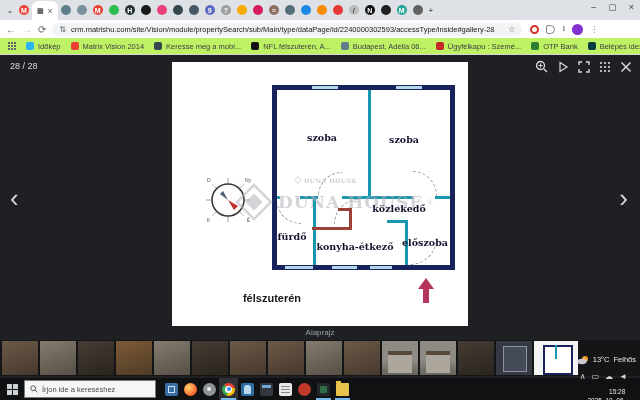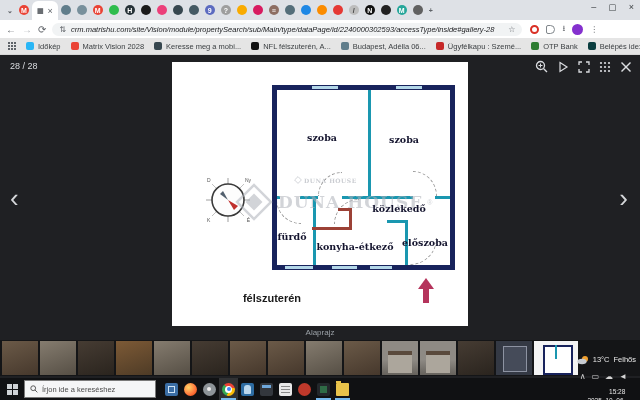--- a/index.html
+++ b/index.html
@@ -11,27 +11,27 @@
   .tab{height:18px;display:flex;align-items:center;justify-content:center;padding:0 3px;border-radius:6px 6px 0 0;}
   .tab.active{background:#fff;height:19px;margin-top:1px;padding:0 5px;}
   .fav{width:10px;height:10px;border-radius:50%;display:flex;align-items:center;justify-content:center;font-size:7px;font-weight:bold;line-height:1;}
   .fav.nofill{background:transparent!important;width:auto;}
   .tabx{font-size:9px;color:#5f6368;margin-left:4px;}
   #winctl{position:absolute;right:6px;top:2px;display:flex;gap:12px;font-size:9px;color:#3c4043;}
   #toolbar{position:absolute;left:0;top:20px;width:640px;height:18px;background:#fff;display:flex;align-items:center;padding:0 6px;gap:6px;}
   .navbtn{font-size:10px;color:#5f6368;}
   .navbtn.dim{color:#b6b9bd;}
   #omnibox{flex:0 0 470px;height:13px;background:#f1f3f4;border-radius:7px;display:flex;align-items:center;padding:0 7px;gap:5px;overflow:hidden;}
-  #omnibox .url{font-size:7.5px;color:#202124;white-space:nowrap;font-style:italic;}
+  #omnibox .url{font-size:7.5px;color:#202124;white-space:nowrap;}
   .obicon{font-size:8px;color:#5f6368;}
   .extrow{display:flex;align-items:center;gap:7px;margin-left:2px;}
   .ring{width:9px;height:9px;border:2px solid #d93025;border-radius:50%;}
   .ringg{width:9px;height:9px;border:1.5px solid #80868b;border-radius:2px 50% 50% 2px;}
   .avatar{width:11px;height:11px;border-radius:50%;background:#8430ce;}
-  #bookbar{position:absolute;left:0;top:38px;width:640px;height:17px;background:#e5e5e5;border-bottom:1px solid #d7d7d7;display:flex;align-items:center;padding:0 8px;gap:10px;}
+  #bookbar{position:absolute;left:0;top:38px;width:640px;height:17px;background:#bef264;border-bottom:1px solid #d7d7d7;display:flex;align-items:center;padding:0 8px;gap:10px;}
   .bk{display:flex;align-items:center;gap:4px;}
   .bicon{width:8px;height:8px;border-radius:2px;}
   .blabel{font-size:7.5px;color:#3c4043;white-space:nowrap;}
   .appsgrid{display:grid;grid-template-columns:repeat(3,2px);grid-gap:1px;}
   .appsgrid i{width:2px;height:2px;background:#5f6368;}
 
   
   #overlay{position:absolute;left:0;top:55px;width:640px;height:323px;background:#1f2023;}
   #counter{position:absolute;left:10px;top:6px;font-size:9px;color:#dadce0;}
   #gtools{position:absolute;right:8px;top:5px;display:flex;gap:9px;align-items:center;}
@@ -238,21 +238,21 @@
         <i></i>
         <i></i>
       </span>
     <div style="display:flex;align-items:center;gap:10px;">
         <div class="bk">
           <span class="bicon" style="background: rgb(41, 182, 246);"></span>
           <span class="blabel">Időkép</span>
         </div>
         <div class="bk">
           <span class="bicon" style="background: rgb(234, 67, 53);"></span>
-          <span class="blabel">Matrix Vision 2028</span>
+          <span class="blabel">Matrix Vision 2014</span>
         </div>
         <div class="bk">
           <span class="bicon" style="background: rgb(55, 71, 79);"></span>
           <span class="blabel">Keresse meg a mobi...</span>
         </div>
         <div class="bk">
           <span class="bicon" style="background: rgb(17, 17, 17);"></span>
           <span class="blabel">NFL félszuterén, A...</span>
         </div>
         <div class="bk">

